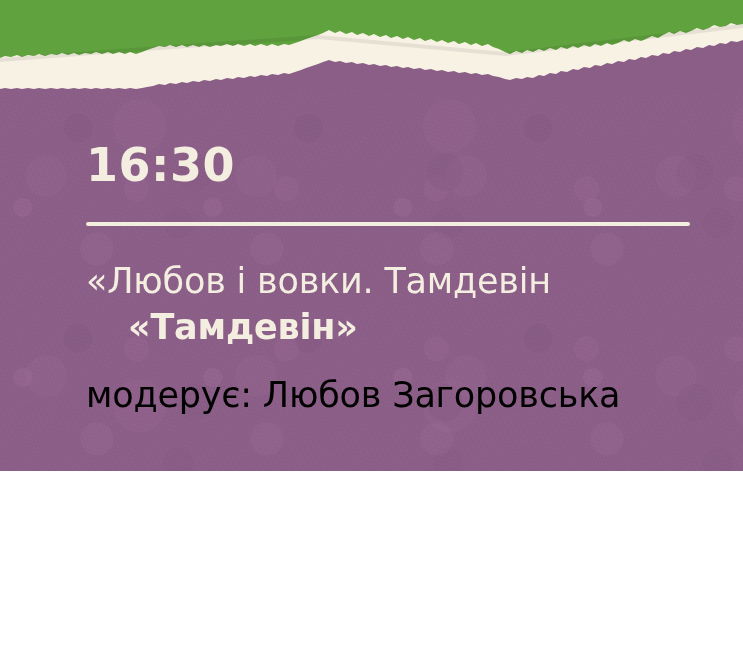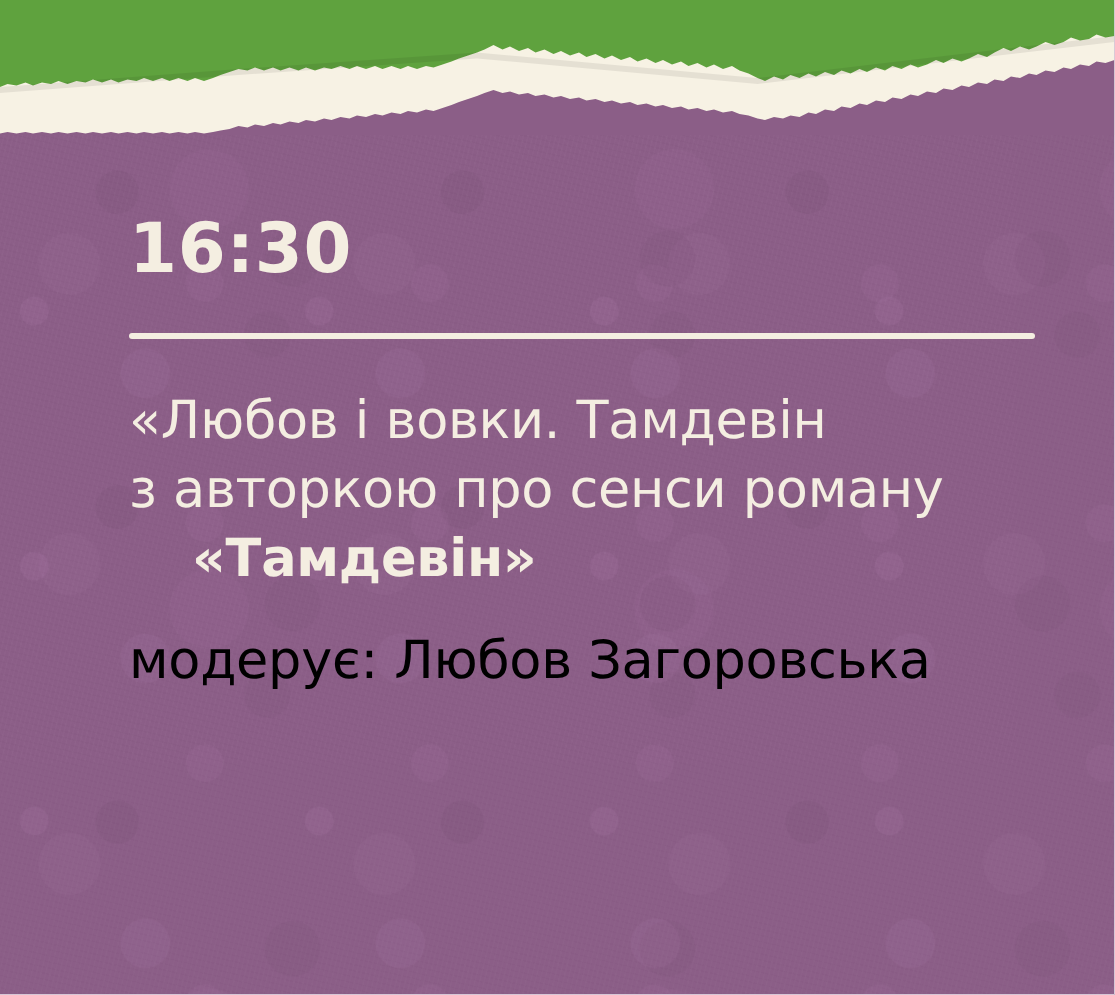--- a/index.html
+++ b/index.html
@@ -4,21 +4,21 @@
 <title>Event Card</title>
 <style>
   html, body {
     margin: 0;
     padding: 0;
     background: #ffffff;
   }
   #poster {
     position: relative;
     width: 743px;
-    height: 663px;
+    height: 471px;
     overflow: hidden;
     font-family: "DejaVu Sans", "Liberation Sans", sans-serif;
     background: #8B5E87;
   }
 
   
   .paper-texture {
     position: absolute;
     inset: 0;
     pointer-events: none;
@@ -168,20 +168,19 @@
   </div>
 
   <div class="content">
 
     <div class="time">16:30</div>
 
     <div class="divider"></div>
 
     <div class="title-block">
       <div class="title-line">«Любов і вовки. Тамдевін</div>
-      <div class="title-line">з авторкою про сенси роману</div>
       <div class="title-line bold">«Тамдевін»</div>
     </div>
 
     <div class="moderator">модерує: Любов Загоровська</div>
 
   </div>
 </div>
 
 </body></html>

